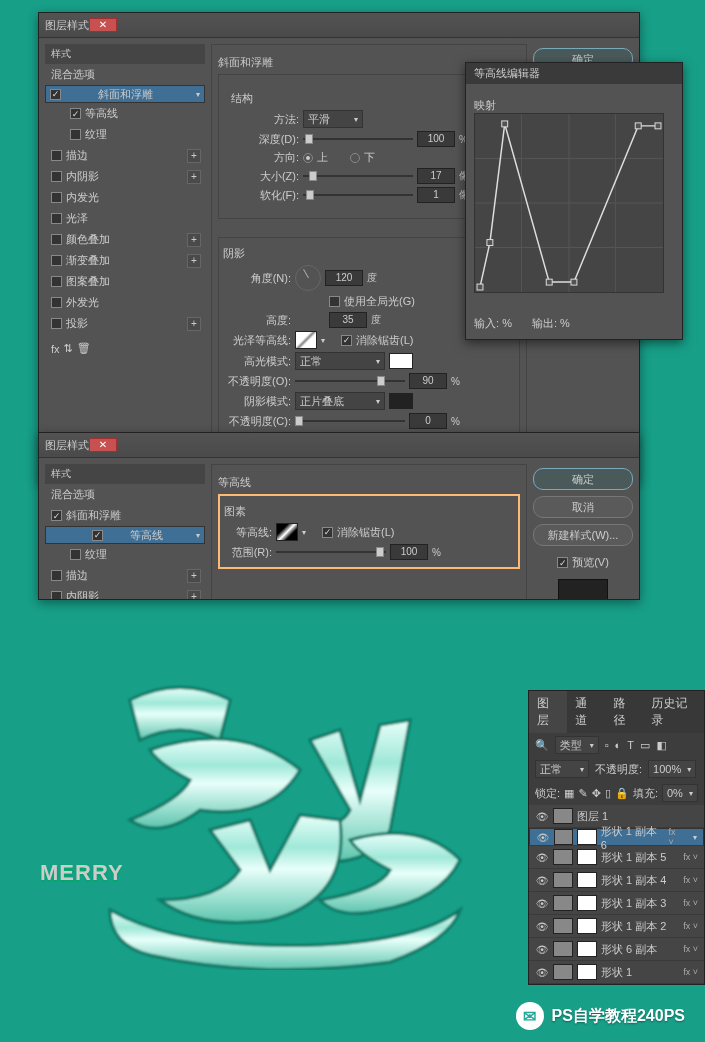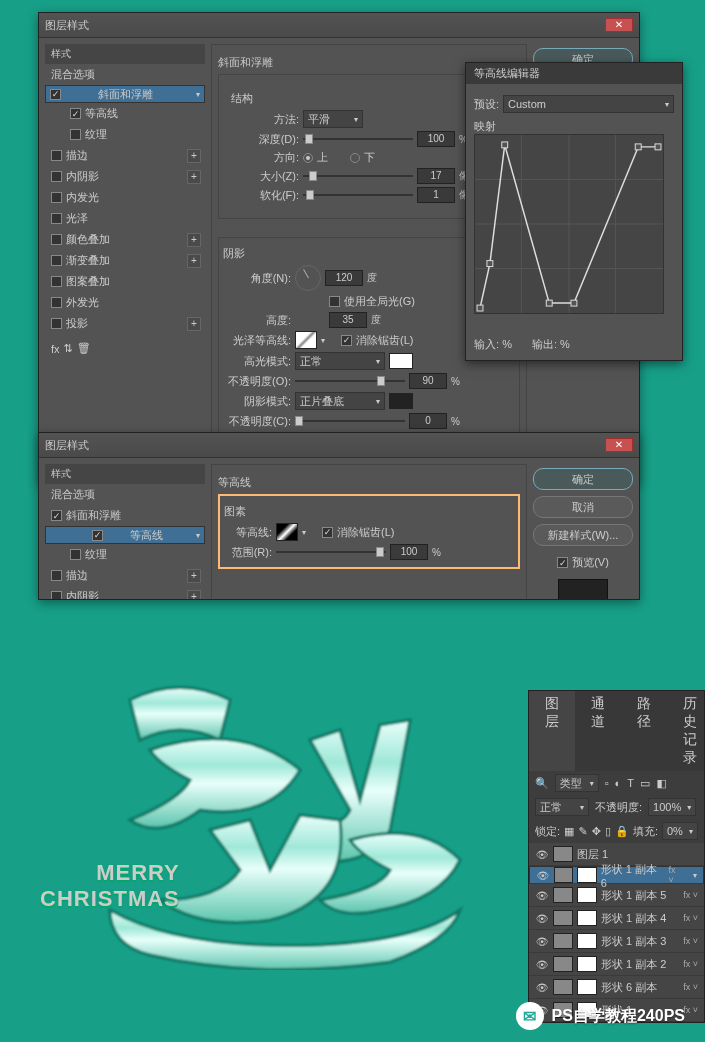--- a/index.html
+++ b/index.html
@@ -1,18 +1,18 @@
 <!DOCTYPE html>
 <html><head>
 <meta charset="utf-8">
 <style>
 *{box-sizing:border-box;margin:0;padding:0;font-family:"Microsoft YaHei",sans-serif;font-size:11px;color:#ccc}
 body{background:#179f88;width:705px;height:1042px;position:relative;overflow:hidden}
 .dialog{position:absolute;background:#535353;border:1px solid #222;box-shadow:0 3px 10px rgba(0,0,0,.4)}
-.titlebar{background:linear-gradient(#535353,#4a4a4a);height:20px;display:flex;align-items:center;padding:12px 6px;justify-content:space-between;border-bottom:1px solid #333}
+.titlebar{background:linear-gradient(#535353,#4a4a4a);height:20px;display:flex;align-items:center;padding:12px 6px;border-bottom:1px solid #333}
 .titlebar span{font-size:11px}
 .closebtn{width:28px;height:14px;background:#c75050;color:#fff;text-align:center;line-height:12px;font-size:10px;border:1px solid #a03030}
 .body{display:flex;padding:6px;gap:6px}
 .leftcol{width:160px}
 .lhead{background:#454545;padding:3px 6px;font-size:10px}
 .litem{display:flex;align-items:center;padding:3px 6px;gap:4px;position:relative}
 .litem.sel{background:#3f6f94}
 .litem .plus{position:absolute;right:4px;width:14px;height:14px;border:1px solid #666;background:#4a4a4a;text-align:center;line-height:12px;font-size:10px}
 .cb{width:11px;height:11px;border:1px solid #888;background:#333;display:inline-flex;align-items:center;justify-content:center}
 .cb.on::after{content:"✓";font-size:9px;color:#ddd}
@@ -42,35 +42,35 @@
 
 .editor{position:absolute;background:#535353;border:1px solid #222;box-shadow:0 3px 10px rgba(0,0,0,.5)}
 .ed-title{background:#3a3a3a;padding:3px 8px;font-size:11px}
 .graph{width:190px;height:180px;background:#454545;border:1px solid #333;position:relative}
 .graph svg{width:100%;height:100%}
 .io{display:flex;gap:20px;margin-top:23px;font-size:11px}
 
 
 .layers{position:absolute;background:#454545;border:1px solid #222}
 .ltabs{display:flex;background:#383838}
-.ltab{padding:4px 16px;font-size:14px}
+.ltab{padding:4px 8px;font-size:12px}
 .ltab.act{background:#454545}
 .lrow{display:flex;align-items:center;padding:3px 6px;gap:4px;border-bottom:1px solid #3a3a3a}
 .lrow.sel{background:#3f6f94}
 .eye{width:14px;text-align:center;font-size:10px}
 .lthumb{width:20px;height:16px;background:#888;border:1px solid #222}
 .lthumb.mask{background:#fff}
 .fx{font-size:9px;color:#aaa;margin-left:auto}
 .lock-row{display:flex;align-items:center;gap:4px;padding:3px 6px;background:#3d3d3d;font-size:10px}
 .ltool{display:flex;gap:6px;padding:3px 6px;background:#3d3d3d;font-size:10px;align-items:center}
 
 
 .art{position:absolute;left:40px;top:670px;width:440px;height:300px}
 .merry{position:absolute;left:0;top:190px;font-family:Arial;font-weight:900;color:#c9f0e8;text-shadow:0 0 2px #0a6,0 2px 0 #0a6;letter-spacing:1px}
-.merry .l1{font-size:22px;display:block;text-align:right}
+.merry .l1{font-size:22px;display:block;text-align:center}
 .merry .l2{font-size:22px;display:block}
 
 .watermark{position:absolute;right:20px;bottom:12px;display:flex;align-items:center;gap:8px}
 .wicon{width:28px;height:28px;border-radius:50%;background:#fff;color:#2a9;display:flex;align-items:center;justify-content:center;font-size:16px;font-weight:bold}
 .wtxt{color:#fff;font-size:16px;font-weight:bold;text-shadow:0 1px 2px rgba(0,0,0,.4)}
 </style>
 </head>
 <body>
 
 <div class="dialog" style="left:38px;top:12px;width:602px">
@@ -259,26 +259,20 @@
     </div>
     <div class="rightcol">
       <div class="btn primary">确定</div>
     </div>
   </div>
 </div>
 
 <div class="editor" style="left:465px;top:62px;width:218px">
   <div class="ed-title">等高线编辑器</div>
   <div style="padding:8px">
-    <div class="row">
-        <span>预设:</span>
-        <div class="sel" style="flex:1">
-          <span>Custom</span>
-        </div>
-      </div>
     <div style="margin-top:6px">映射</div>
     <div class="graph">
       <svg viewBox="0 0 190 180">
         <g stroke="#555" stroke-width="1">
           <line x1="0" y1="45" x2="190" y2="45"></line>
             <line x1="0" y1="90" x2="190" y2="90"></line>
             <line x1="0" y1="135" x2="190" y2="135"></line>
           <line x1="47" y1="0" x2="47" y2="180"></line>
             <line x1="95" y1="0" x2="95" y2="180"></line>
             <line x1="142" y1="0" x2="142" y2="180"></line>
@@ -392,21 +386,20 @@
       <path d="M90,30 Q140,5 190,30 L180,70 Q140,50 100,70 Z"></path>
       <path d="M110,80 Q200,50 260,100 Q230,150 160,140 Q120,170 90,150 Q140,130 150,110 Q120,95 110,80 Z"></path>
       <path d="M270,70 L300,60 L320,130 L340,55 L370,50 L350,160 Q330,200 260,190 L270,150 Q300,160 310,140 Z"></path>
       <path d="M170,160 L210,150 L230,200 L260,145 L300,150 Q310,230 230,250 Q160,260 120,230 Q180,230 200,200 Z"></path>
       <path d="M310,170 Q380,150 420,190 Q400,230 340,240 Q300,250 280,230 Q340,220 350,200 Q320,185 310,170 Z"></path>
       <path d="M70,240 Q140,280 280,275 Q380,270 420,240 Q410,270 350,292 Q220,310 110,285 Q70,275 70,240 Z"></path>
     </g>
   </svg>
   <div class="merry">
     <span class="l1">MERRY</span>
-    <span class="l2">CHRISTMAS</span>
   </div>
 </div>
 
 <div class="layers" style="left:528px;top:690px;width:177px">
   <div class="ltabs">
     <div class="ltab act">图层</div>
     <div class="ltab">通道</div>
     <div class="ltab">路径</div>
     <div class="ltab">历史记录</div>
   </div>

